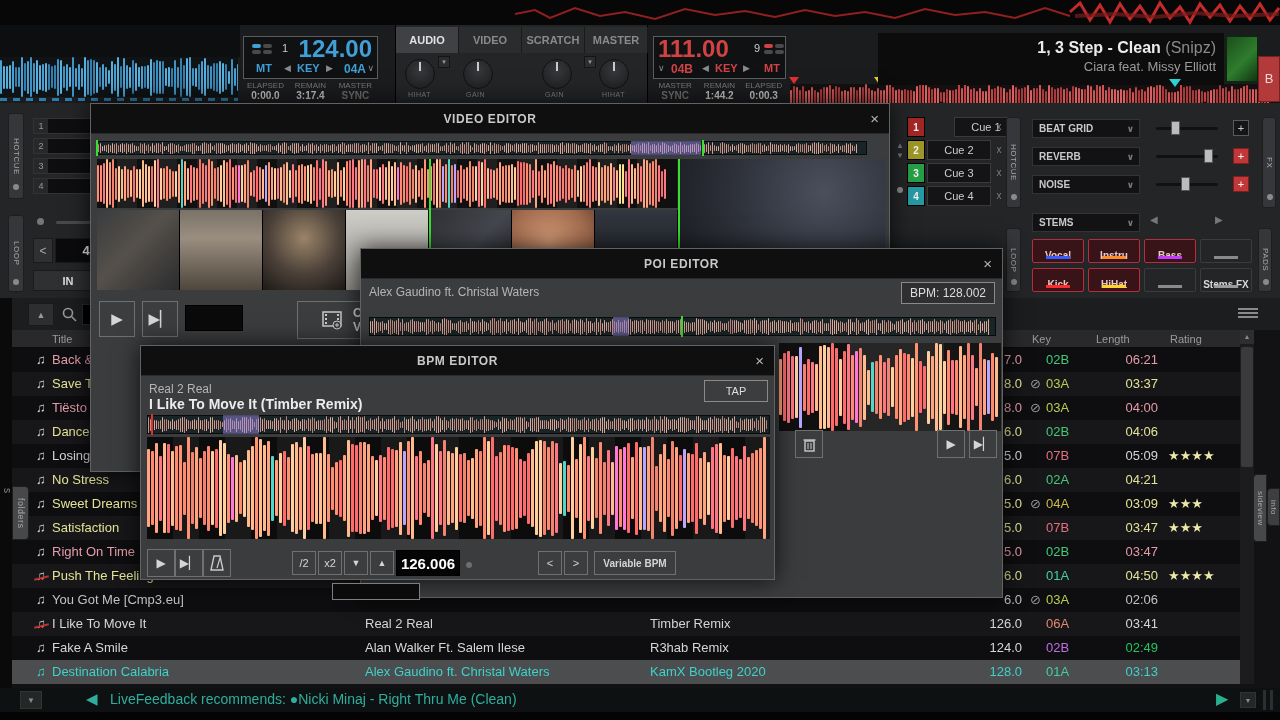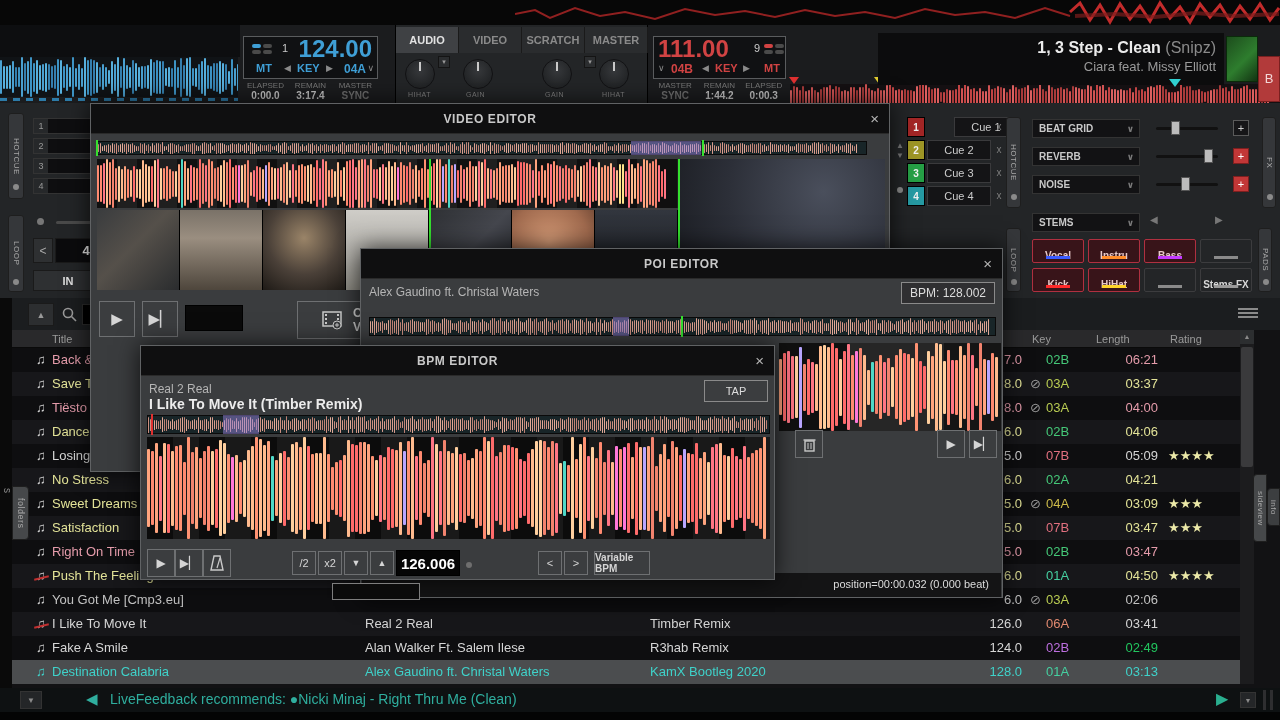--- a/index.html
+++ b/index.html
@@ -1688,23 +1688,20 @@
     <div class="wbtn" style="left:434px;top:181px;width:28px;height:28px;">
       <svg width="13" height="15">
         <rect x="2" y="4" width="9" height="10" fill="none" stroke="#c9c9c9" stroke-width="1.4"></rect>
         <line x1="0.5" y1="3" x2="12.5" y2="3" stroke="#c9c9c9" stroke-width="1.4"></line>
         <line x1="5" y1="6" x2="5" y2="12" stroke="#c9c9c9" stroke-width="1"></line>
         <line x1="8" y1="6" x2="8" y2="12" stroke="#c9c9c9" stroke-width="1"></line>
       </svg>
     </div>
     <div class="wbtn" style="left:576px;top:181px;width:28px;height:28px;font-size:12px;">▶</div>
     <div class="wbtn" style="left:608px;top:181px;width:28px;height:28px;font-size:12px;">▶▏</div>
-    <div class="abs" style="left:1px;top:324px;width:639px;height:24px;background:#141415;">
-      <span style="position:absolute;right:12px;top:5px;font-size:11px;color:#dcdcdc;">position=00:00.032 (0.000 beat)</span>
-    </div>
   </div>
 
   <div class="window" style="left:140px;top:345px;width:635px;height:235px;z-index:30;">
     <div class="titlebar">
       <span class="wtitle">BPM EDITOR</span>
       <span class="wclose">×</span>
     </div>
     <div class="abs" style="left:8px;top:36px;font-size:12px;color:#b5b5b5;">Real 2 Real</div>
     <div class="abs" style="left:8px;top:50px;font-size:14px;font-weight:bold;color:#ececec;">I Like To Move It (Timber Remix)</div>
     <div class="abs" style="left:563px;top:34px;width:64px;height:22px;background:#3b3d3f;border:1px solid #8a8a8a;color:#ddd;font-size:11px;text-align:center;line-height:20px;">TAP</div>
@@ -2188,21 +2185,21 @@
       </svg>
     </div>
     <div class="wbtn" style="left:151px;top:205px;width:24px;height:24px;font-size:11px;">/2</div>
     <div class="wbtn" style="left:177px;top:205px;width:24px;height:24px;font-size:11px;">x2</div>
     <div class="wbtn" style="left:203px;top:205px;width:24px;height:24px;font-size:9px;">▼</div>
     <div class="wbtn" style="left:229px;top:205px;width:24px;height:24px;font-size:9px;">▲</div>
     <div class="abs" style="left:255px;top:204px;width:64px;height:26px;background:#050505;border:1px solid #000;color:#fff;font-size:15px;font-weight:bold;text-align:center;line-height:25px;">126.006</div>
     <span class="paneldot" style="left:325px;top:216px;background:#6e6e6e;"></span>
     <div class="wbtn" style="left:397px;top:205px;width:24px;height:24px;font-size:11px;">&lt;</div>
     <div class="wbtn" style="left:423px;top:205px;width:24px;height:24px;font-size:11px;">&gt;</div>
-    <div class="wbtn" style="left:453px;top:205px;width:56px;height:24px;font-size:10px;font-weight:bold;">Variable BPM</div>
+    <div class="wbtn" style="left:453px;top:205px;width:82px;height:24px;font-size:10px;font-weight:bold;">Variable BPM</div>
   </div>
 
   <div class="abs" style="left:332px;top:583px;width:88px;height:17px;background:#0b0b0b;border:1px solid #7e7e7e;z-index:40;"></div>
 
   <div class="abs" style="left:0;top:688px;width:1280px;height:24px;background:#0e1112;z-index:5;">
     <div class="abs" style="left:20px;top:3px;width:22px;height:18px;background:#242628;border:1px solid #333;color:#8a8a8a;font-size:8px;text-align:center;line-height:17px;">▼</div>
     <span class="abs" style="left:86px;top:2px;font-size:15px;color:#2fae9e;">◀</span>
     <span class="abs" style="left:110px;top:3px;font-size:14px;color:#2fae9e;white-space:nowrap;">LiveFeedback recommends: ●Nicki Minaj - Right Thru Me (Clean)</span>
     <span class="abs" style="left:1216px;top:1px;font-size:16px;color:#2aaf8f;">▶</span>
     <div class="abs" style="left:1240px;top:4px;width:16px;height:16px;background:#242628;border:1px solid #333;color:#8a8a8a;font-size:7px;text-align:center;line-height:15px;">▼</div>

